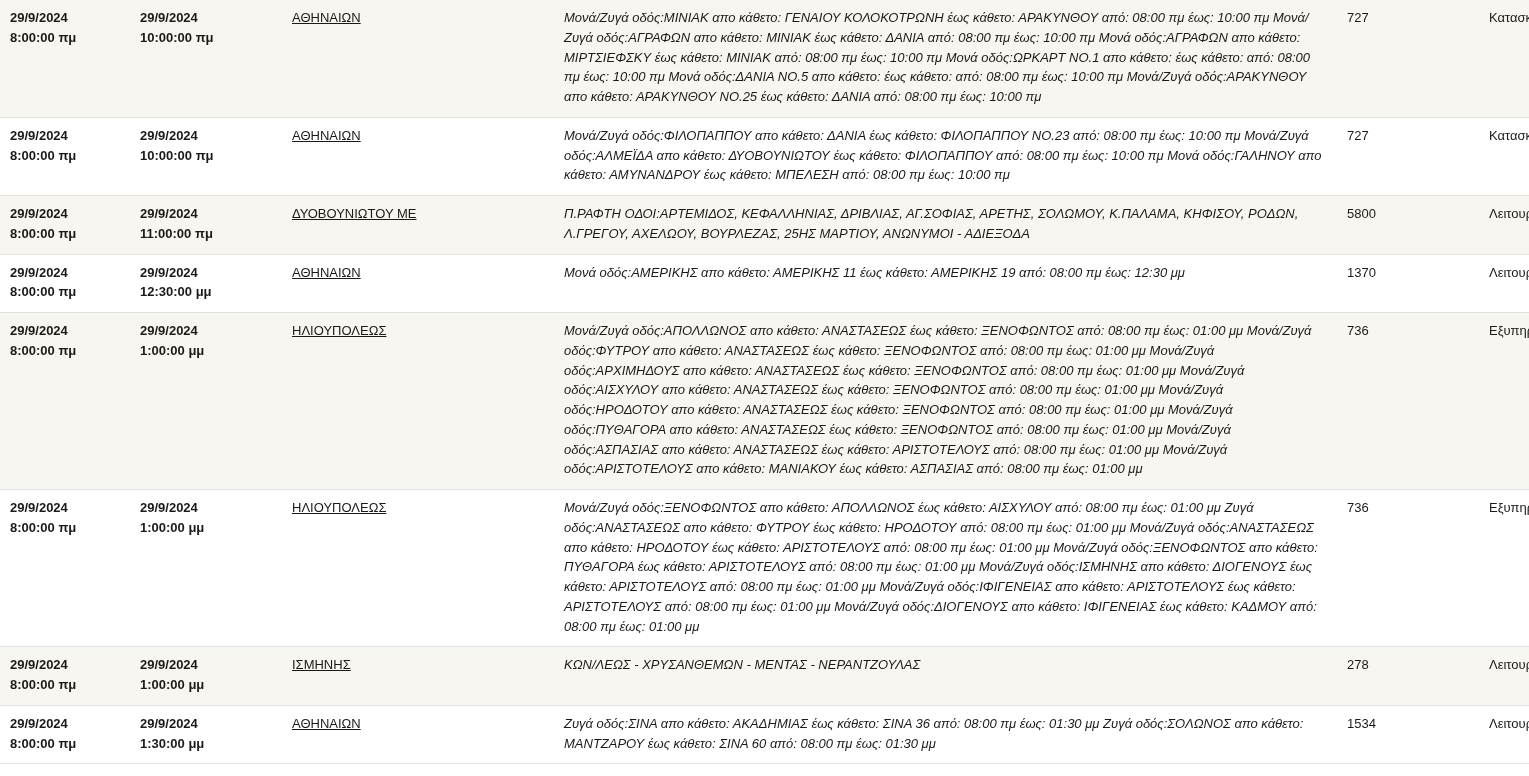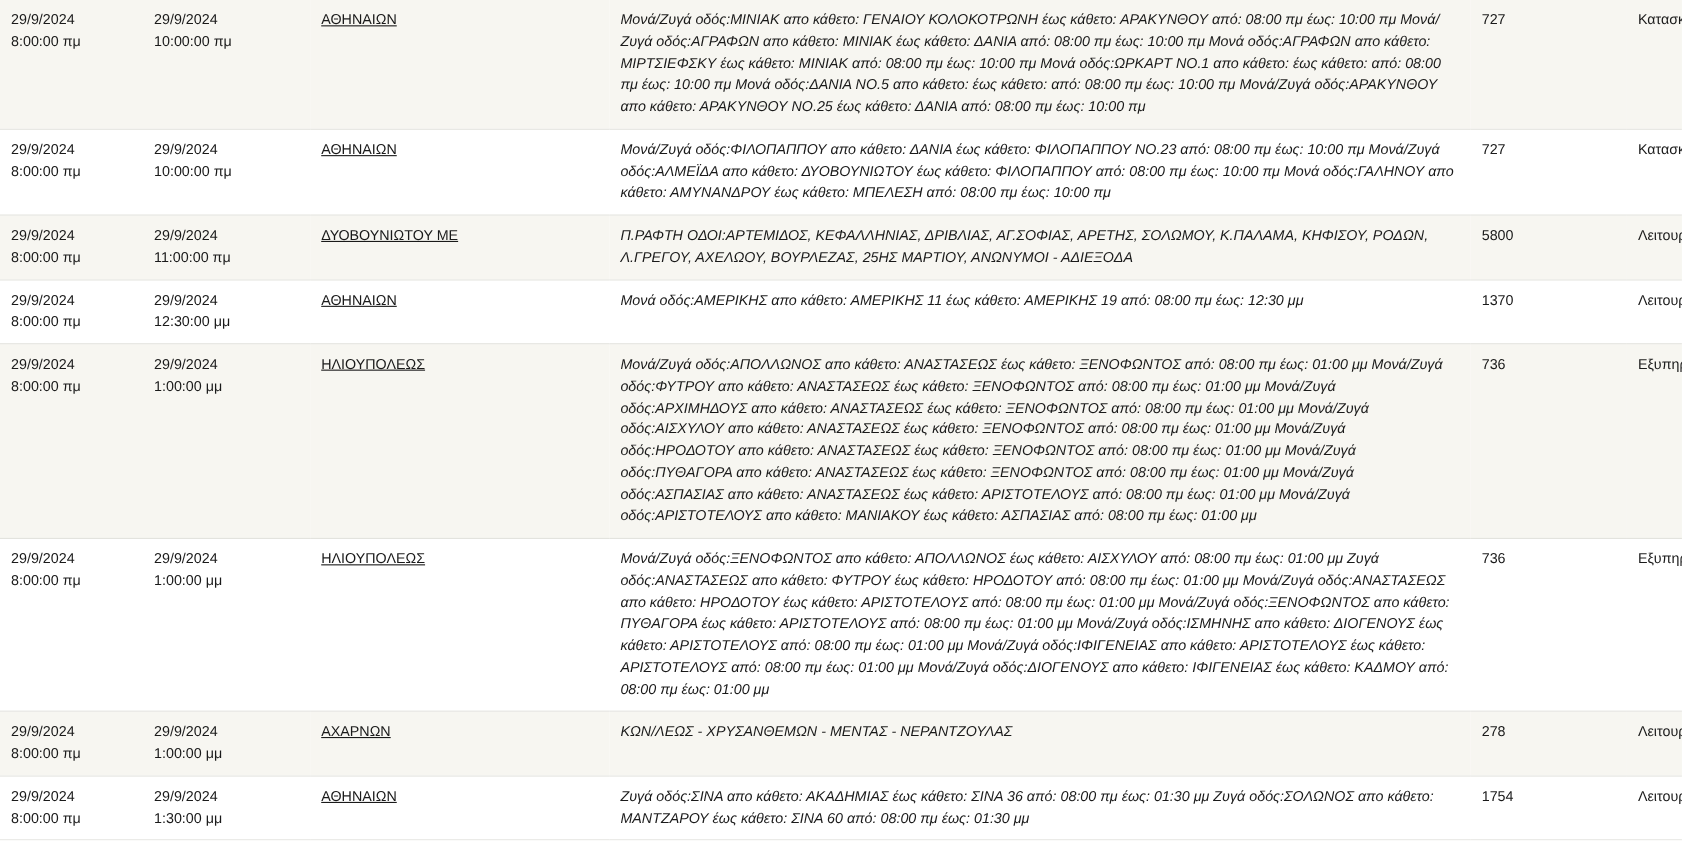--- a/index.html
+++ b/index.html
@@ -30,21 +30,21 @@
   }
   tr.row-plain td {
     background: #ffffff;
   }
   .col-from   { width: 110px; }
   .col-to     { width: 132px; }
   .col-muni   { width: 252px; text-decoration: underline; }
   .col-desc   { width: 763px; font-style: italic; }
   .col-num    { width: 122px; }
   .col-reason { width: 150px; }
-  .date-line { display: block; white-space: nowrap; }
+  .date-line { display: block; white-space: nowrap; font-weight: bold; }
 </style>
 </head>
 <body>
 
 <table class="outage-table">
   <tbody>
 
     <tr class="row-alt">
       <td class="col-from">
         <span class="date-line">29/9/2024</span>
@@ -137,35 +137,35 @@
 
     <tr class="row-alt">
       <td class="col-from">
         <span class="date-line">29/9/2024</span>
         <span class="date-line">8:00:00 πμ</span>
       </td>
       <td class="col-to">
         <span class="date-line">29/9/2024</span>
         <span class="date-line">1:00:00 μμ</span>
       </td>
-      <td class="col-muni">ΑΧΑΡΝΩΝ</td>
+      <td class="col-muni">ΙΣΜΗΝΗΣ</td>
       <td class="col-desc">ΚΩΝ/ΛΕΩΣ - ΧΡΥΣΑΝΘΕΜΩΝ - ΜΕΝΤΑΣ - ΝΕΡΑΝΤΖΟΥΛΑΣ</td>
       <td class="col-num">278</td>
       <td class="col-reason">Λειτουργία</td>
     </tr>
 
     <tr class="row-plain">
       <td class="col-from">
         <span class="date-line">29/9/2024</span>
         <span class="date-line">8:00:00 πμ</span>
       </td>
       <td class="col-to">
         <span class="date-line">29/9/2024</span>
         <span class="date-line">1:30:00 μμ</span>
       </td>
       <td class="col-muni">ΑΘΗΝΑΙΩΝ</td>
       <td class="col-desc">Ζυγά οδός:ΣΙΝΑ απο κάθετο: ΑΚΑΔΗΜΙΑΣ έως κάθετο: ΣΙΝΑ 36 από: 08:00 πμ έως: 01:30 μμ Ζυγά οδός:ΣΟΛΩΝΟΣ απο κάθετο: ΜΑΝΤΖΑΡΟΥ έως κάθετο: ΣΙΝΑ 60 από: 08:00 πμ έως: 01:30 μμ</td>
-      <td class="col-num">1754</td>
+      <td class="col-num">1534</td>
       <td class="col-reason">Λειτουργία</td>
     </tr>
 
   </tbody>
 </table>
 
 </body></html>

